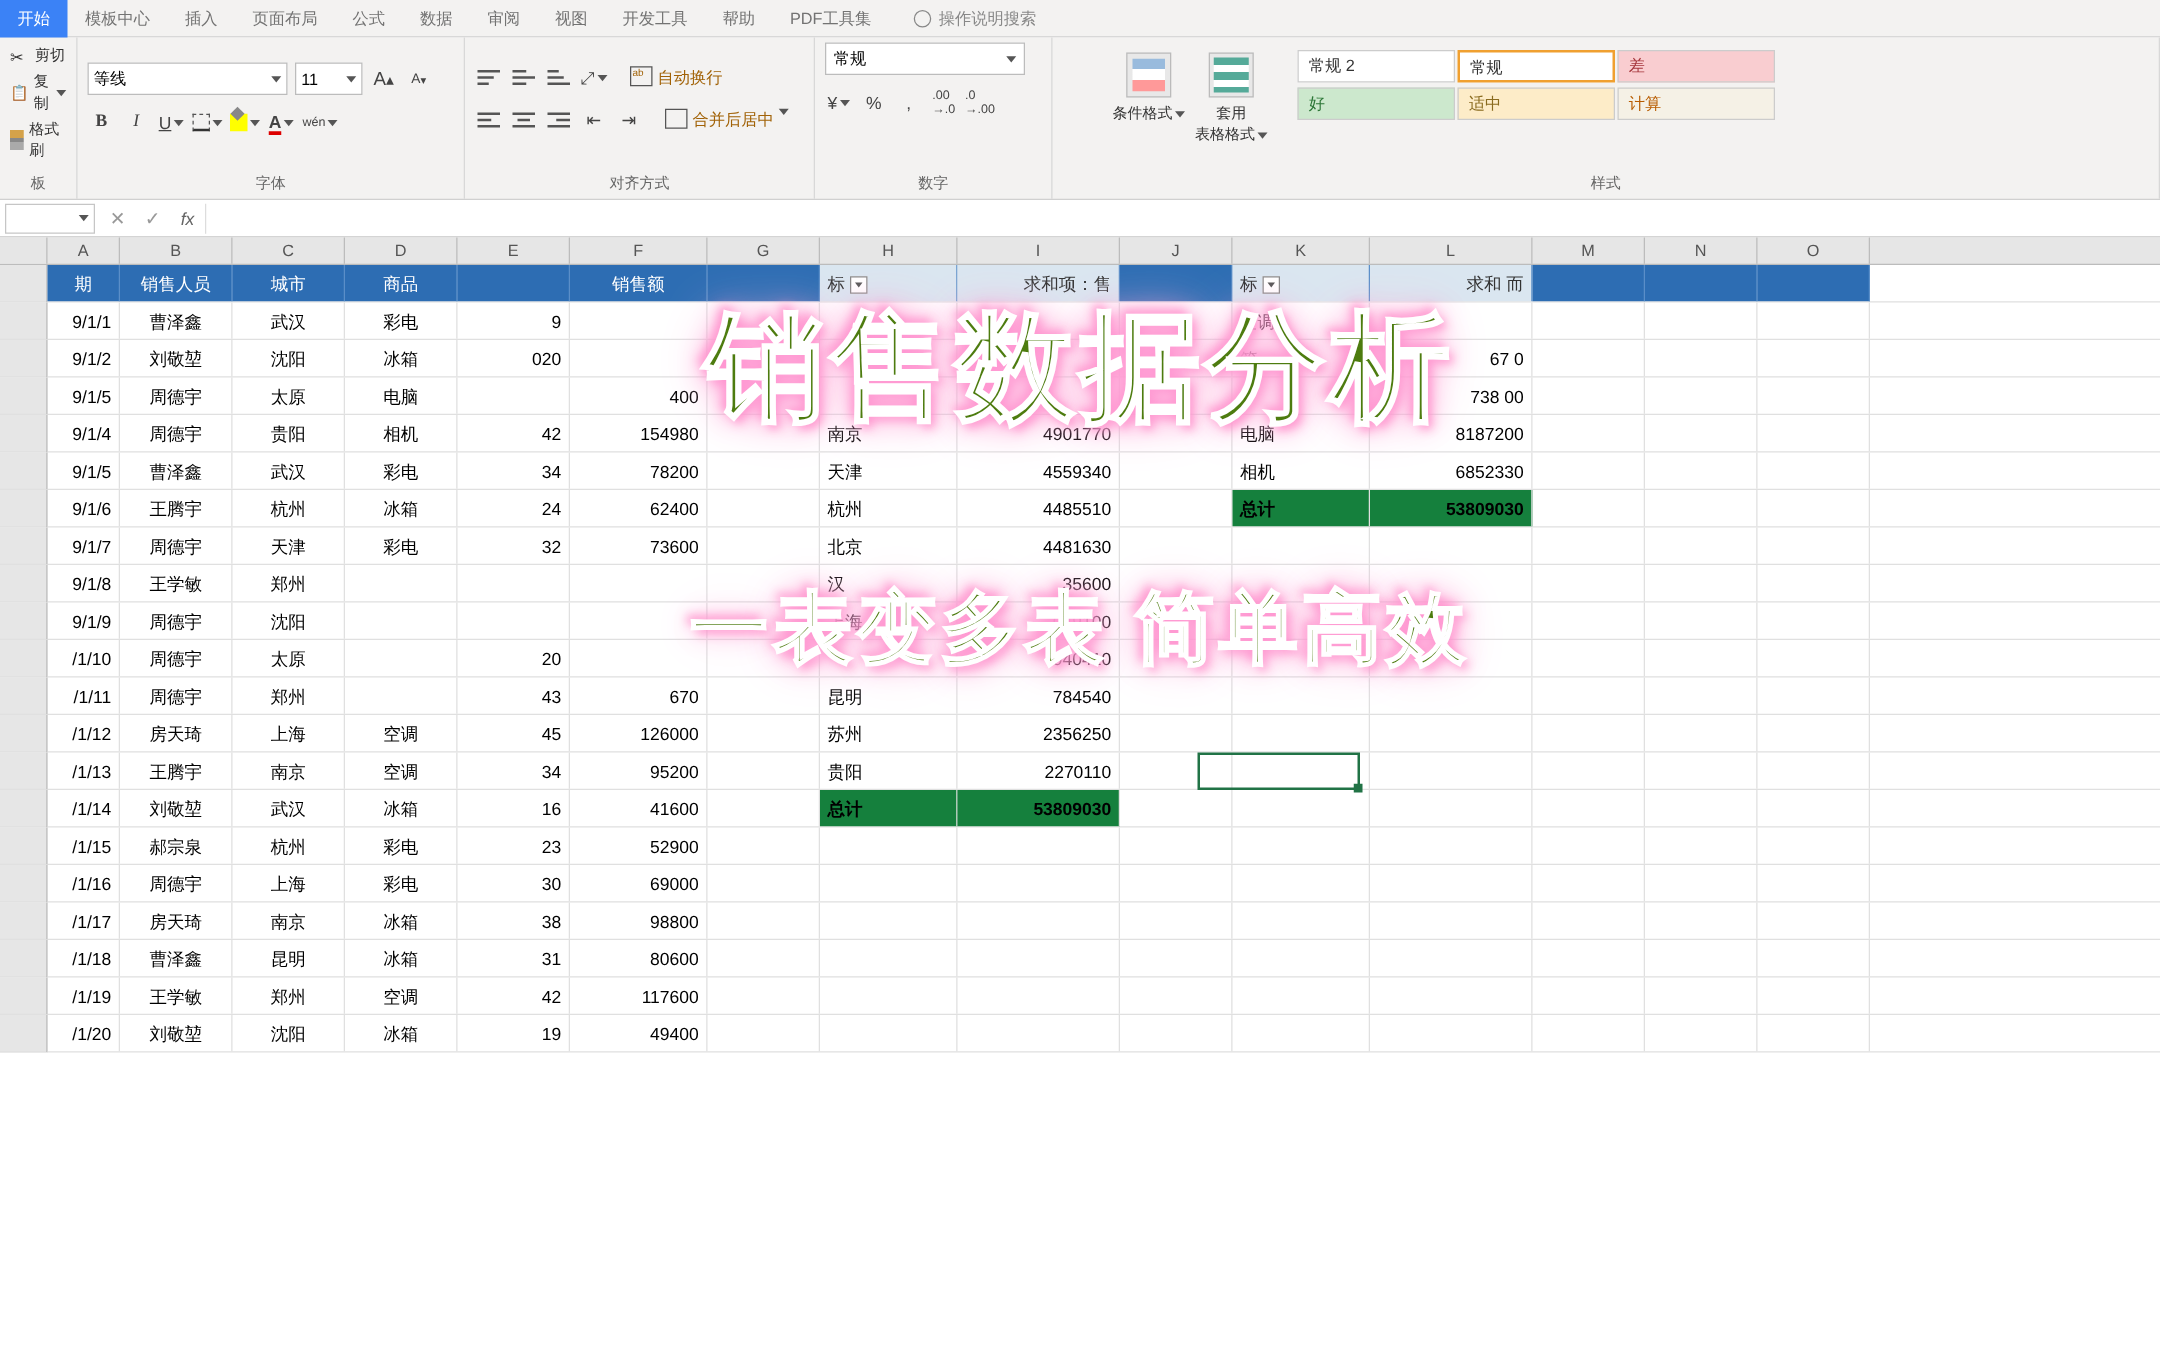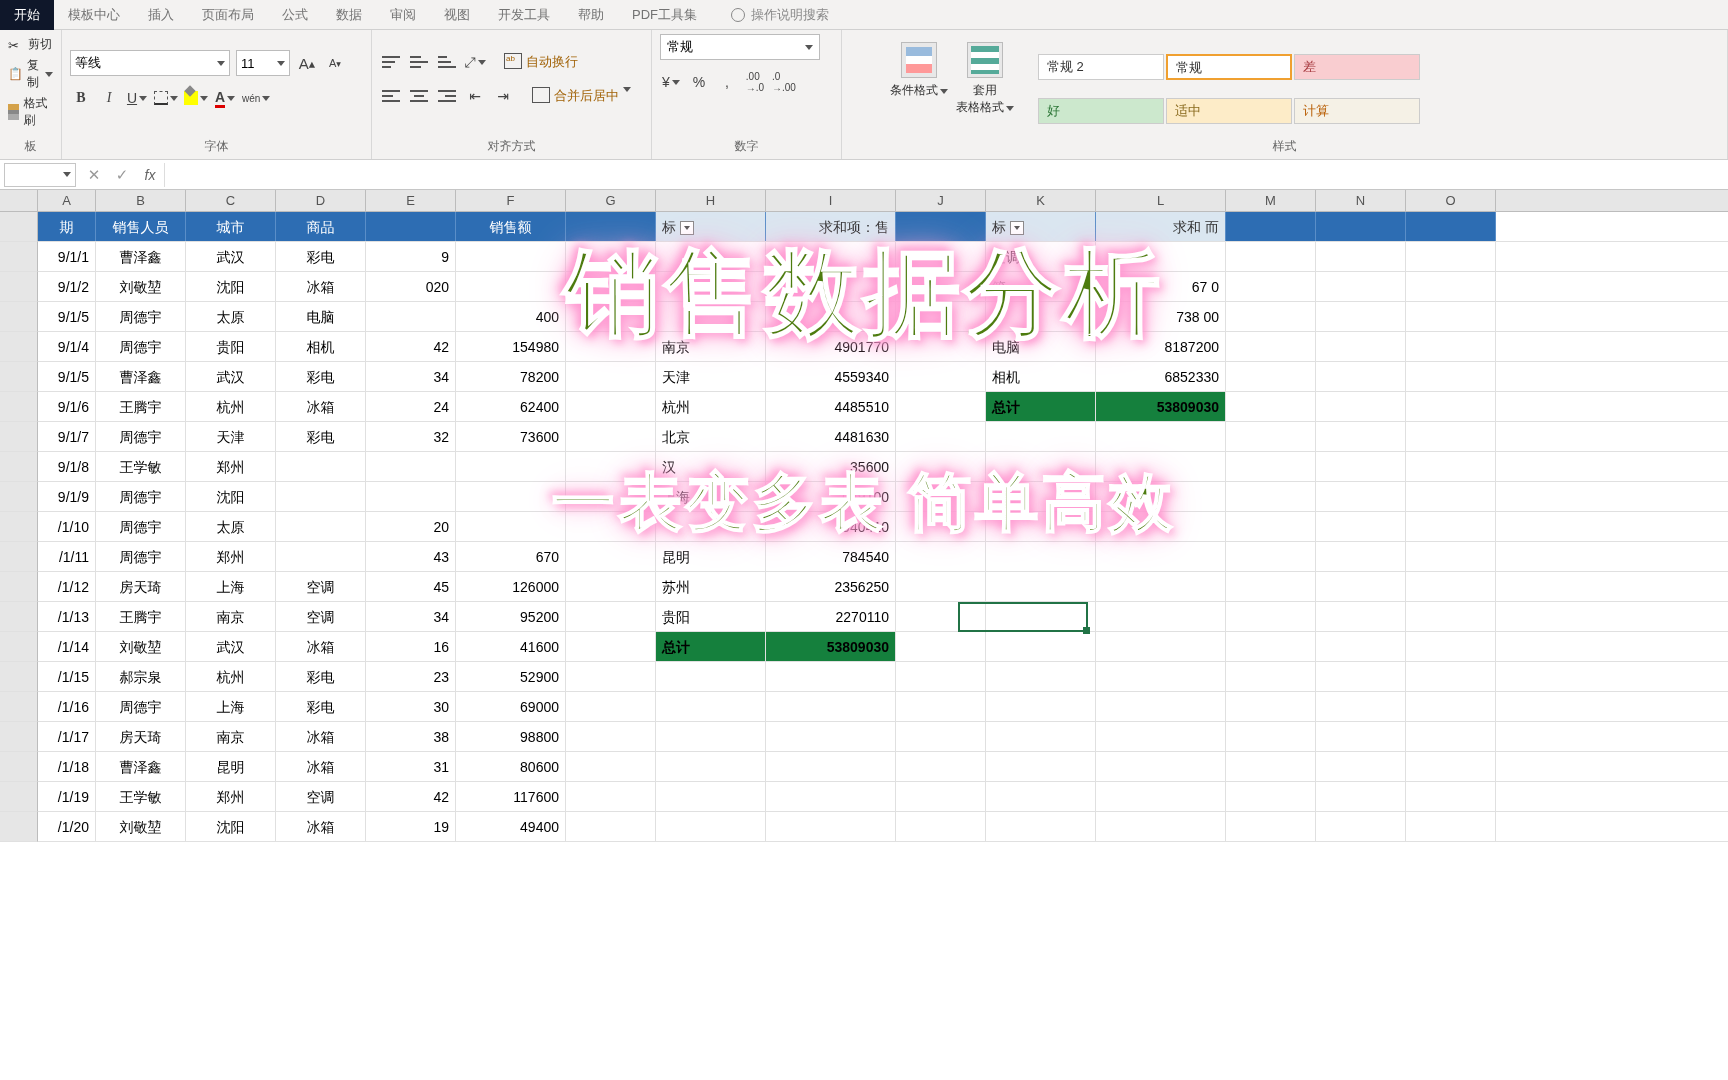--- a/index.html
+++ b/index.html
@@ -1,20 +1,20 @@
 <!DOCTYPE html>
 <html><head>
 <meta charset="utf-8">
 <style>
 * { margin: 0; padding: 0; box-sizing: border-box; font-family: "Microsoft YaHei", sans-serif; }
 body { background: #fff; width: 1728px; height: 1080px; overflow: hidden; position: relative; }
 
 .menubar { height: 30px; background: #f3f2f1; display: flex; align-items: center; font-size: 13px; border-bottom: 1px solid #d0d0d0; }
 .menubar .tab { padding: 0 14px; height: 30px; line-height: 30px; color: #737373; cursor: pointer; }
-.menubar .tab.active { background: #0f172a; color: #fff; }
+.menubar .tab.active { background: #3b82f6; color: #fff; }
 .menubar .search-hint { margin-left: 20px; color: #888; display: flex; align-items: center; gap: 6px; }
 .menubar .bulb { width: 14px; height: 14px; border: 1.5px solid #888; border-radius: 50%; position: relative; }
 
 .ribbon { height: 130px; background: #f3f2f1; display: flex; border-bottom: 1px solid #d0d0d0; }
 .ribbon-group { border-right: 1px solid #d8d8d8; padding: 4px 8px 2px; display: flex; flex-direction: column; justify-content: space-between; }
 .ribbon-group-label { text-align: center; font-size: 12px; color: #666; padding: 2px 0; }
 .ribbon-row { display: flex; align-items: center; gap: 6px; margin-top: 16px; }
 .clipboard-col { width: 62px; }
 .clip-item { display: flex; align-items: center; gap: 4px; font-size: 12px; color: #333; padding: 2px 0; }
 .clip-icon { width: 16px; height: 14px; }
@@ -49,21 +49,21 @@
 .num-select { width: 160px; height: 26px; border: 1px solid #bcbcbc; background: #fff; font-size: 13px; padding: 0 6px; display: flex; align-items: center; justify-content: space-between; }
 
 .style-group-btns { width: 140px; display: flex; gap: 8px; padding-top: 8px; margin-left: 40px; }
 .big-btn { width: 58px; text-align: center; font-size: 12px; color: #333; }
 .big-btn-icon { width: 36px; height: 36px; margin: 0 auto 4px; background: #e8e8e8; border: 1px solid #bbb; position: relative; }
 .cond-icon::after { content: ""; position: absolute; inset: 4px; background: linear-gradient(#9bd 0 33%, #fff 33% 66%, #f99 66%); }
 .tbl-icon::after { content: ""; position: absolute; inset: 3px; background: repeating-linear-gradient(#5a9 0 6px, #fff 6px 12px); }
 
 .cell-styles { flex: 1; padding: 6px 8px; }
 .style-row { display: flex; gap: 2px; margin-bottom: 4px; }
-.style-cell { width: 126px; height: 26px; border: 1px solid #ccc; font-size: 13px; padding: 3px 8px; margin-top: 14px; }
+.style-cell { width: 126px; height: 26px; border: 1px solid #ccc; font-size: 13px; padding: 3px 8px; }
 
 .formula-bar { height: 30px; background: #fff; border-bottom: 1px solid #c6c6c6; display: flex; align-items: center; }
 .name-box { width: 72px; height: 24px; border: 1px solid #c6c6c6; margin: 0 4px; display: flex; align-items: center; justify-content: flex-end; padding: 0 4px; }
 .name-box .chev { margin-left: 6px; }
 .fb-btn { width: 28px; text-align: center; color: #999; font-size: 15px; }
 .fx { font-style: italic; color: #666; font-size: 14px; }
 
 .sheet { position: relative; font-size: 14px; }
 .col-headers { display: flex; height: 22px; background: #e6e6e6; border-bottom: 1px solid #bcbcbc; }
 .corner { width: 38px; border-right: 1px solid #bcbcbc; background: #e6e6e6; }

